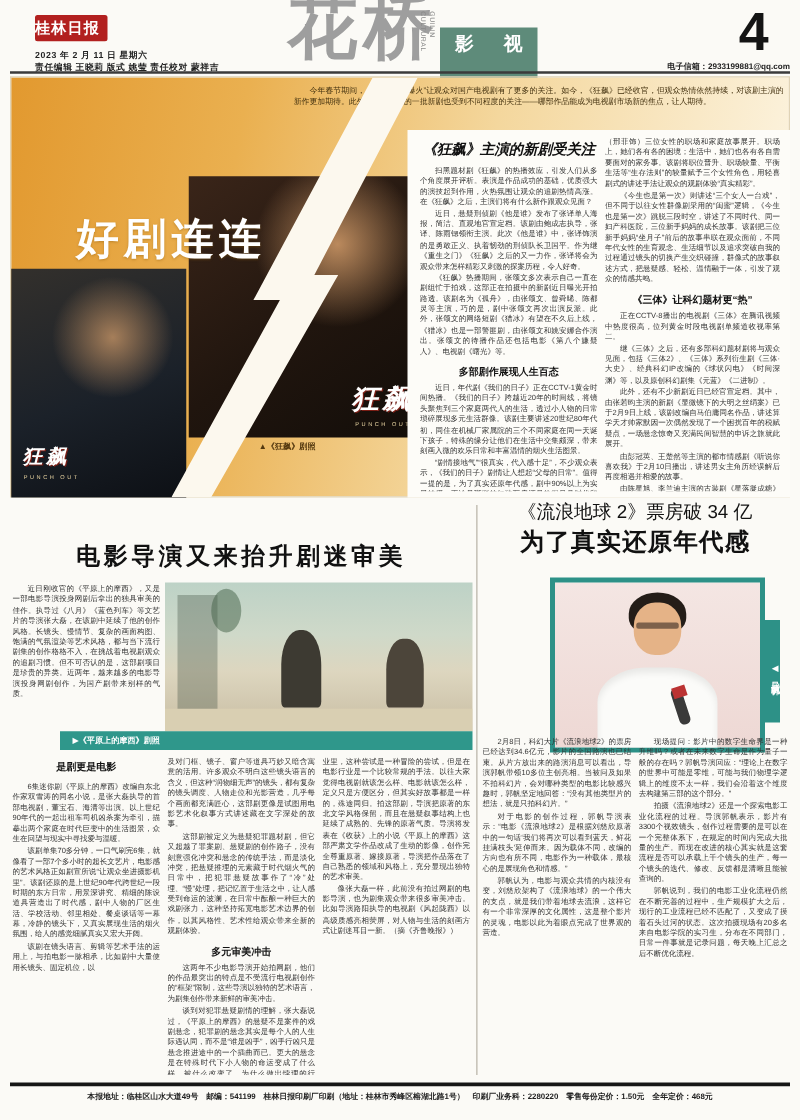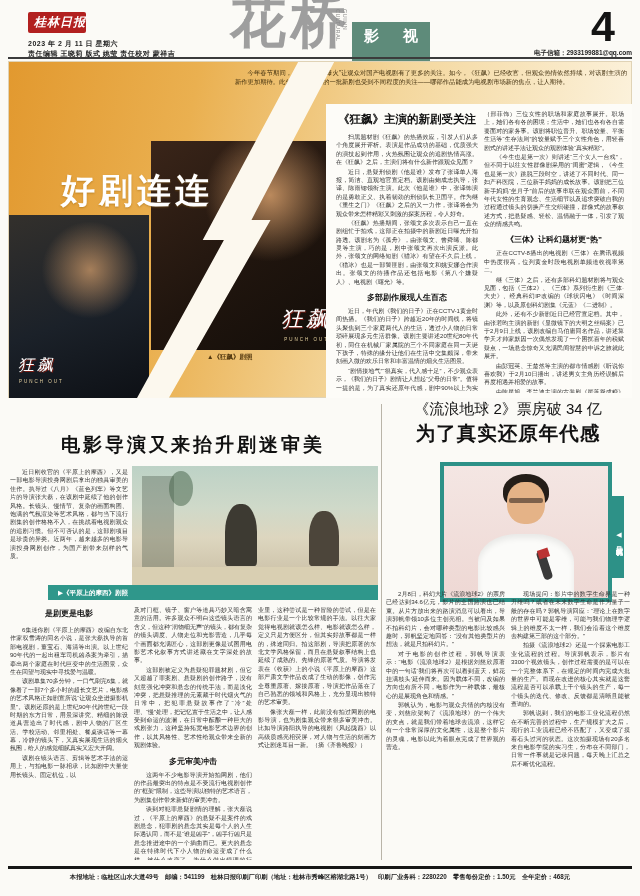--- a/index.html
+++ b/index.html
@@ -2,22 +2,22 @@
 <html><head>
 <meta charset="utf-8">
 <style>
   html,body{margin:0;padding:0;}
   body{width:640px;height:896px;position:relative;background:#fbfaf6;overflow:hidden;
        font-family:"Liberation Sans","DejaVu Sans",sans-serif;color:#2a2a2a;
        -webkit-font-smoothing:antialiased;}
   .abs{position:absolute;}
   
   .masthead-logo{left:28px;top:12px;width:58px;height:21px;background:#b2201f;color:#fff;
-    font-weight:900;font-size:12px;line-height:21px;text-align:right;letter-spacing:1px;
-    font-style:italic;border-radius:2px;}
+    font-weight:900;font-size:12px;line-height:21px;text-align:left;letter-spacing:1px;
+    border-radius:2px;}
   .head-date{left:28px;top:39px;font-size:7px;font-weight:bold;color:#222;letter-spacing:.5px;}
   .head-staff{left:28px;top:49px;font-size:7px;font-weight:bold;color:#222;letter-spacing:.5px;}
   .section-title{left:230px;top:-10px;font-size:56px;line-height:64px;color:#9e9e9e;
     font-weight:600;letter-spacing:5px;}
   .section-vert{left:334px;top:9px;height:44px;writing-mode:vertical-rl;font-size:5.5px;
     color:#8a8a8a;letter-spacing:.5px;line-height:7px;}
   .channel-box{left:352px;top:22px;width:78px;height:42px;background:#5e8b7a;color:#fff;
     font-size:15px;font-weight:bold;text-align:center;line-height:27px;letter-spacing:10px;
     text-indent:10px;}
   .page-num{left:591px;top:2px;font-size:43px;font-weight:900;color:#141414;}
@@ -33,35 +33,35 @@
     text-shadow:0 1px 2px rgba(140,90,10,.45);margin-top:48px;}
   .feat-intro{left:226px;top:6px;width:392px;font-size:6.3px;line-height:1.5;color:#42300e;
     text-align:justify;font-weight:500;text-indent:2em;}
   .poster{overflow:hidden;}
   .poster-left{left:0;top:153px;width:140px;height:183px;
     background:radial-gradient(circle at 58% 30%,rgba(209,156,106,.75),rgba(0,0,0,0) 32%),
       linear-gradient(160deg,#33302c 0%,#1b2129 55%,#0d1015 100%);}
   .poster-center{left:142px;top:79px;width:192px;height:209px;
     background:radial-gradient(circle at 62% 26%,rgba(224,166,112,.8),rgba(0,0,0,0) 34%),
       linear-gradient(145deg,#3a2519 0%,#20150e 55%,#120d09 100%);}
-  .poster-word{position:absolute;color:#fff;font-weight:400;letter-spacing:3px;
+  .poster-word{position:absolute;color:#fff;font-weight:700;letter-spacing:3px;
     font-style:italic;text-shadow:1px 1px 0 #7a1d14;}
   .pw-left{left:9px;bottom:22px;font-size:16px;}
   .pw-center{right:12px;bottom:16px;font-size:22px;}
   .poster-eng{position:absolute;color:#e6d2a0;letter-spacing:2px;font-size:4.5px;}
   .pe-left{left:10px;bottom:14px;}
   .pe-center{right:14px;bottom:8px;}
   .slash{left:128px;top:0;width:212px;height:336px;background:#fcf8ee;
     clip-path:polygon(76% 0,93% 0,54% 47%,63% 47%,15% 100%,0 100%,41% 53%,31% 53%);}
   .feat-caption{left:198px;top:291px;font-size:6.5px;font-weight:bold;color:#53380f;}
   .a-panel{left:317px;top:42px;width:306px;height:294px;background:#fdfcf8;}
   .a-col{position:absolute;top:6px;height:283px;overflow:hidden;}
   .a-col1{left:10px;width:142px;}
   .a-col2{left:158px;width:140px;}
-  .headline-a{text-align:center;font-size:11.5px;font-weight:900;color:#111;margin:2px 0 6px;}
+  .headline-a{text-align:center;font-size:11.5px;font-weight:900;color:#111;margin:2px 0 6px;font-style:italic;}
   .bodytext p{font-size:6px;line-height:1.4;text-align:justify;text-indent:2em;margin:0 0 1px;color:#333;}
   .subhead{text-align:center;font-weight:900;font-size:8px;color:#111;margin:6px 0 4px;}
   
   .art-b{left:8px;top:402px;width:370px;height:460px;}
   .b-kicker{left:0;top:12px;width:100%;text-align:center;font-size:13px;font-weight:800;
     color:#222;letter-spacing:1px;}
   .b-headline{left:0;top:30px;width:100%;text-align:center;font-size:19px;font-weight:900;
     color:#111;letter-spacing:3px;}
   .b-lead{left:2px;top:66px;width:118px;height:114px;overflow:hidden;}
   .b-photo{left:124px;top:64px;width:246px;height:119px;overflow:hidden;

